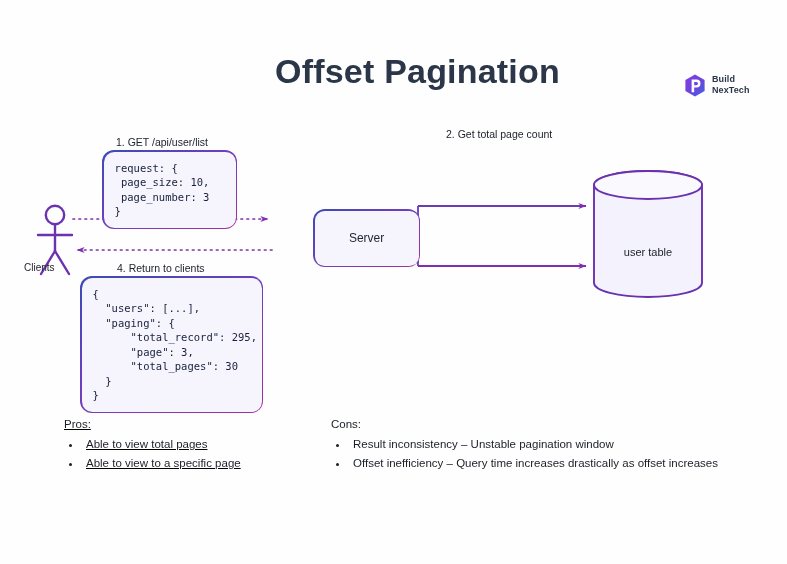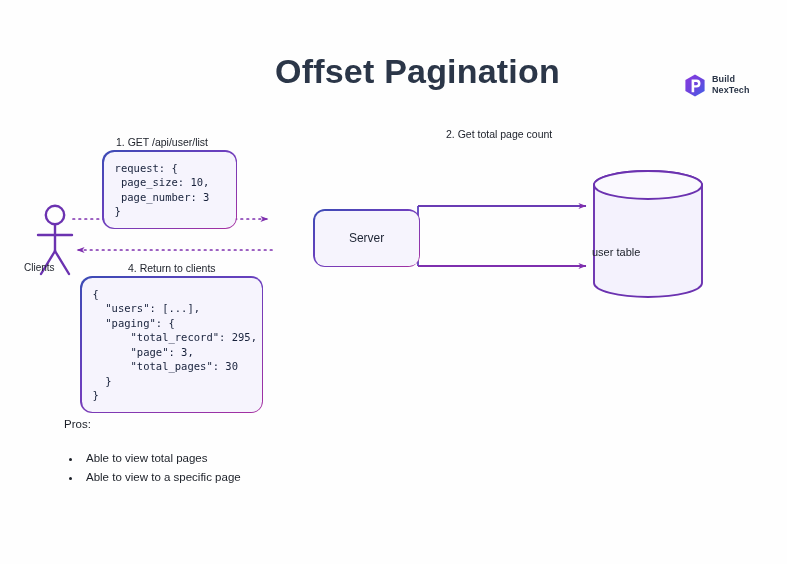--- a/index.html
+++ b/index.html
@@ -51,32 +51,32 @@
   
   #clients{left:30px;top:204px;width:50px;height:78px;}
   #clients-label{
     left:24px;top:262px;width:62px;text-align:left;
     font-size:10px;color:#21252e;
   }
 
   
   #db{left:592px;top:170px;width:112px;height:128px;}
   #db-label{
-    left:592px;top:246px;width:112px;text-align:left;
+    left:592px;top:246px;width:112px;text-align:center;
     font-size:11px;color:#21252e;
   }
 
   
   .pc-head{font-size:11.5px;color:#1b1f27;}
-  .pc-list{margin:19px 0 0 0;padding-left:18px;}
+  .pc-list{margin:5px 0 0 0;padding-left:18px;}
   .pc-list li{
     font-size:11.5px;color:#1b1f27;line-height:19px;
     padding-left:4px;
   }
-  #pros{left:64px;top:418px;}
+  #pros{left:64px;top:418px;text-decoration:underline;}
   #cons{left:331px;top:418px;}
 
   svg{display:block;overflow:visible;}
 </style>
 </head>
 <body>
 
 <div class="stage">
 
   <div class="abs" id="title">Offset Pagination</div>
@@ -141,21 +141,21 @@
   <div class="abs" id="clients-label">Clients</div>
 
   <div class="abs caption" style="left:116px;top:136px;">1. GET /api/user/list</div>
   <div class="gborder" style="left:102px;top:150px;width:132px;">
     <div class="codebox">request: {
  page_size: 10,
  page_number: 3
 }</div>
   </div>
 
-  <div class="abs caption" style="left:128px;top:262px;">4. Return to clients</div>
+  <div class="abs caption" style="left:117px;top:262px;">4. Return to clients</div>
   <div class="gborder" style="left:80px;top:276px;width:180px;">
     <div class="codebox">{
   "users": [...],
   "paging": {
       "total_record": 295,
       "page": 3,
       "total_pages": 30
   }
 }</div>
   </div>
@@ -176,14 +176,21 @@
   <div class="abs" id="db-label">user table</div>
 
   <div class="abs" id="pros">
     <div class="pc-head">Pros:</div>
     <ul class="pc-list">
       <li>Able to view total pages</li>
       <li>Able to view to a specific page</li>
     </ul>
   </div>
 
+  <div class="abs" id="cons">
+    <div class="pc-head">Cons:</div>
+    <ul class="pc-list">
+      <li>Result inconsistency – Unstable pagination window</li>
+      <li>Offset inefficiency – Query time increases drastically as offset increases</li>
+    </ul>
+  </div>
 
 </div>
 
 </body></html>

